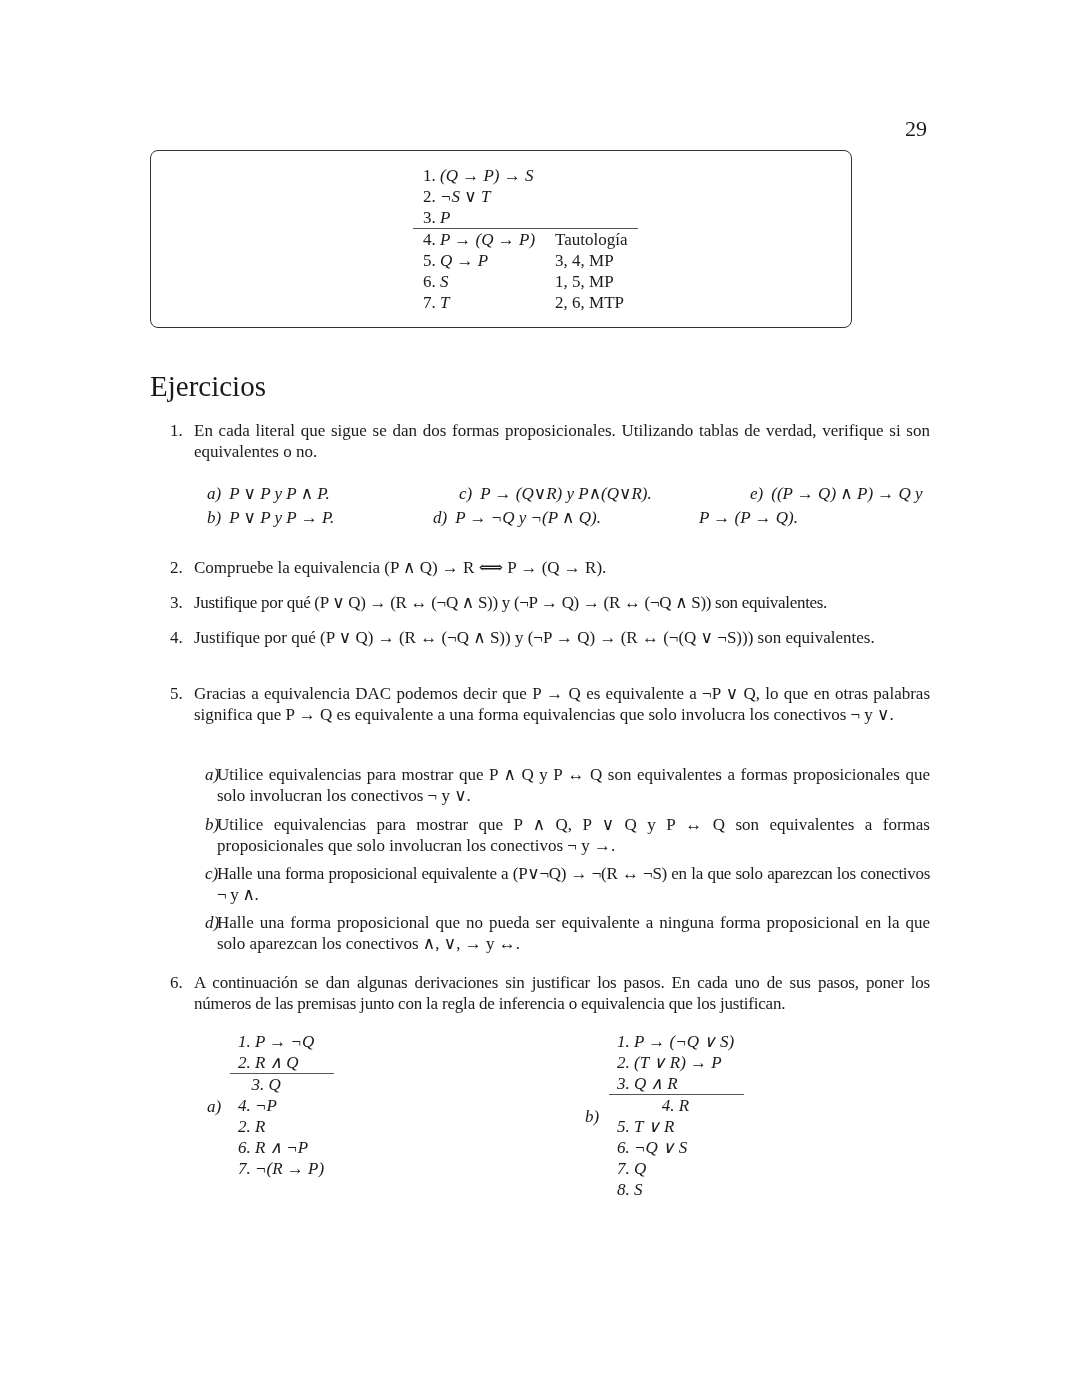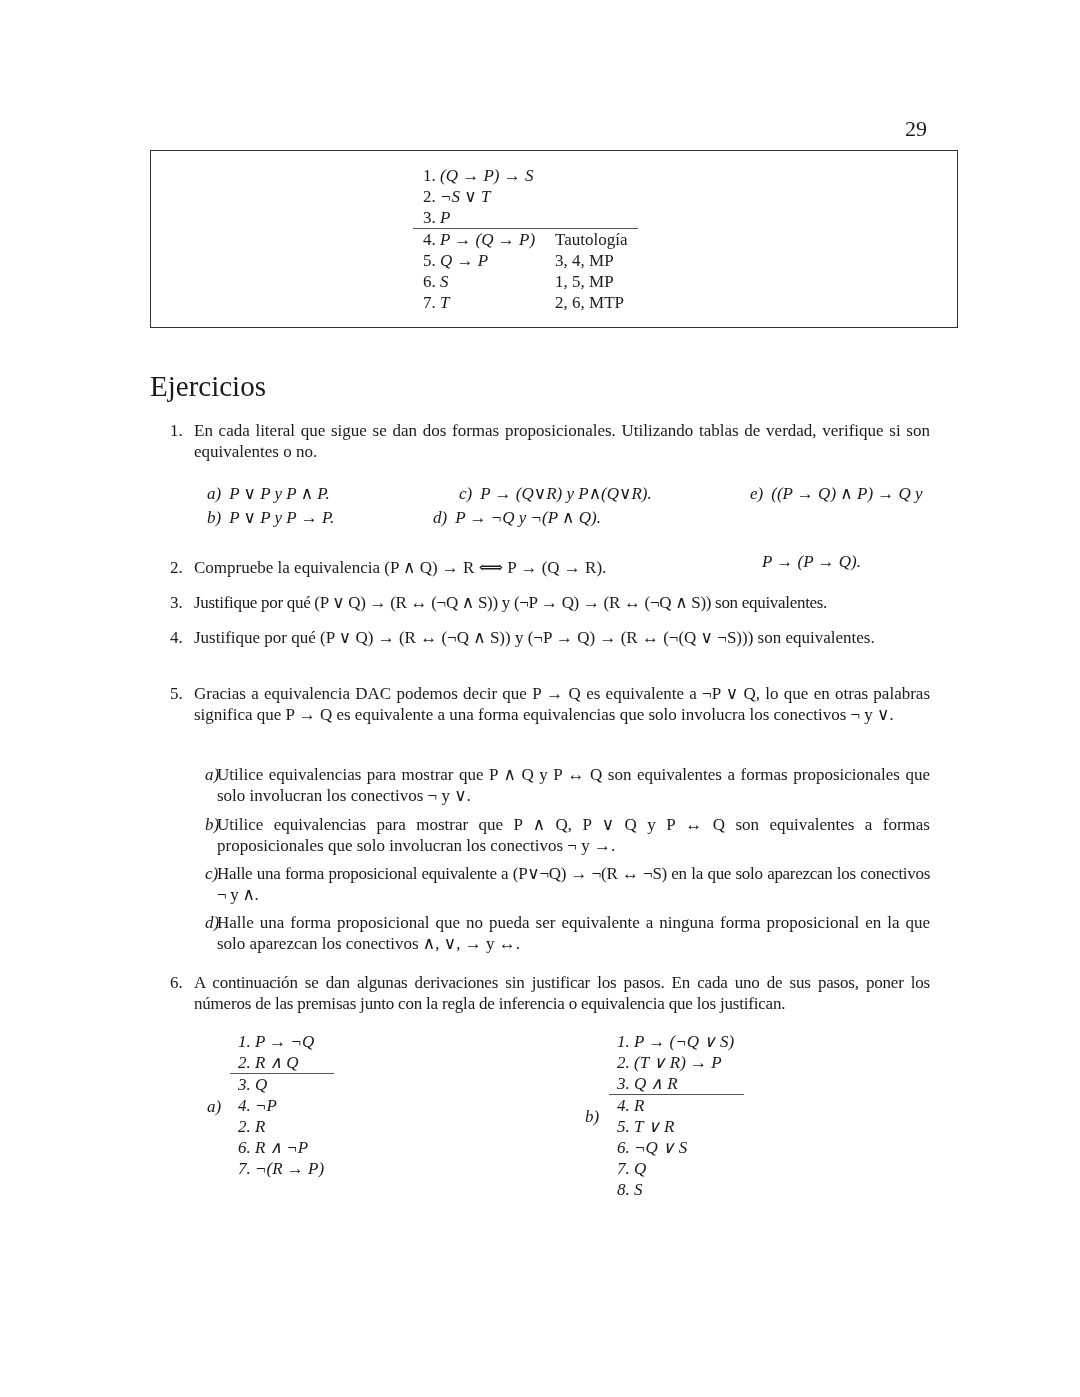--- a/index.html
+++ b/index.html
@@ -4,39 +4,39 @@
 <style>
   html, body { margin: 0; padding: 0; background: #ffffff; }
   body {
     width: 1080px; height: 1397px; position: relative; overflow: hidden;
     font-family: "Liberation Serif", "DejaVu Serif", serif;
     color: #1a1a1a; font-size: 17px;
   }
   .m { font-style: italic; }
   .page-number { position: absolute; left: 905px; top: 116px; font-size: 22px; }
   .proof-box {
-    position: absolute; left: 150px; top: 150px; width: 808px; height: 178px;
-    border: 1.5px solid #333; border-radius: 0; box-sizing: border-box; padding-left: 12px;
+    position: absolute; left: 150px; top: 150px; width: 702px; height: 178px;
+    border: 1.5px solid #333; border-radius: 8px; box-sizing: border-box; padding-left: 12px;
   }
   .proof-table { position: absolute; left: 262px; top: 14px; border-collapse: collapse; }
   .proof-table td { padding: 0 10px; line-height: 21px; font-size: 17px; white-space: nowrap; vertical-align: top; }
   .proof-table tr.sep td { border-top: 1.3px solid #555; }
   .section-title { position: absolute; left: 150px; top: 370px; font-size: 29px; font-weight: normal; margin: 0; }
   .item { position: absolute; left: 170px; width: 760px; line-height: 21px; text-align: justify; }
   .item .num { position: absolute; left: 0; top: 0; }
   .item .body { margin-left: 24px; }
   .subitem { position: absolute; left: 205px; width: 725px; line-height: 21px; text-align: justify; }
   .subitem .lab { position: absolute; left: 0; top: 0; font-style: italic; }
   .subitem .body { margin-left: 12px; }
   .grid-cell { position: absolute; line-height: 22px; white-space: nowrap; }
   .grid-cell .lab { font-style: italic; margin-right: 8px; }
   .deriv { position: absolute; }
   .deriv table { border-collapse: collapse; }
   .deriv td { line-height: 21px; padding: 0 10px 0 8px; white-space: nowrap; font-family: Liberation Serif, serif; }
-  .deriv tr.sep td { border-top: 1.3px solid #555; }
+  .deriv tr.sep td { border-top: 1.3px solid #555; text-align: center; }
   .deriv-label { position: absolute; font-style: italic; }
 </style>
 </head>
 <body>
 
 <div class="page-number">29</div>
 
 <div class="proof-box">
   <table class="proof-table">
     <tbody>
@@ -76,21 +76,21 @@
 
 <div class="item" style="top:420px;">
   <span class="num">1.</span>
   <div class="body">En cada literal que sigue se dan dos formas proposicionales. Utilizando tablas de verdad, verifique si son equivalentes o no.</div>
 </div>
 <div class="grid-cell" style="left:207px; top:483px;"><span class="lab">a)</span><span class="m">P ∨ P y P ∧ P.</span></div>
 <div class="grid-cell" style="left:207px; top:507px;"><span class="lab">b)</span><span class="m">P ∨ P y P → P.</span></div>
 <div class="grid-cell" style="left:459px; top:483px;"><span class="lab">c)</span><span class="m">P → (Q∨R) y P∧(Q∨R).</span></div>
 <div class="grid-cell" style="left:433px; top:507px;"><span class="lab">d)</span><span class="m">P → ¬Q y ¬(P ∧ Q).</span></div>
 <div class="grid-cell" style="left:750px; top:483px;"><span class="lab">e)</span><span class="m">((P → Q) ∧ P) → Q y</span></div>
-<div class="grid-cell" style="left:762px; top:507px;margin-top:44px;"><span class="m">P → (P → Q).</span></div>
+<div class="grid-cell" style="left:699px; top:507px;"><span class="m">P → (P → Q).</span></div>
 
 <div class="item" style="top:557px;">
   <span class="num">2.</span>
   <div class="body">Compruebe la equivalencia (P ∧ Q) → R ⟺ P → (Q → R).</div>
 </div>
 
 <div class="item" style="top:592px;">
   <span class="num">3.</span>
   <div class="body" style="letter-spacing:-0.3px;">Justifique por qué (P ∨ Q) → (R ↔ (¬Q ∧ S)) y (¬P → Q) → (R ↔ (¬Q ∧ S)) son equivalentes.</div>
 </div>

